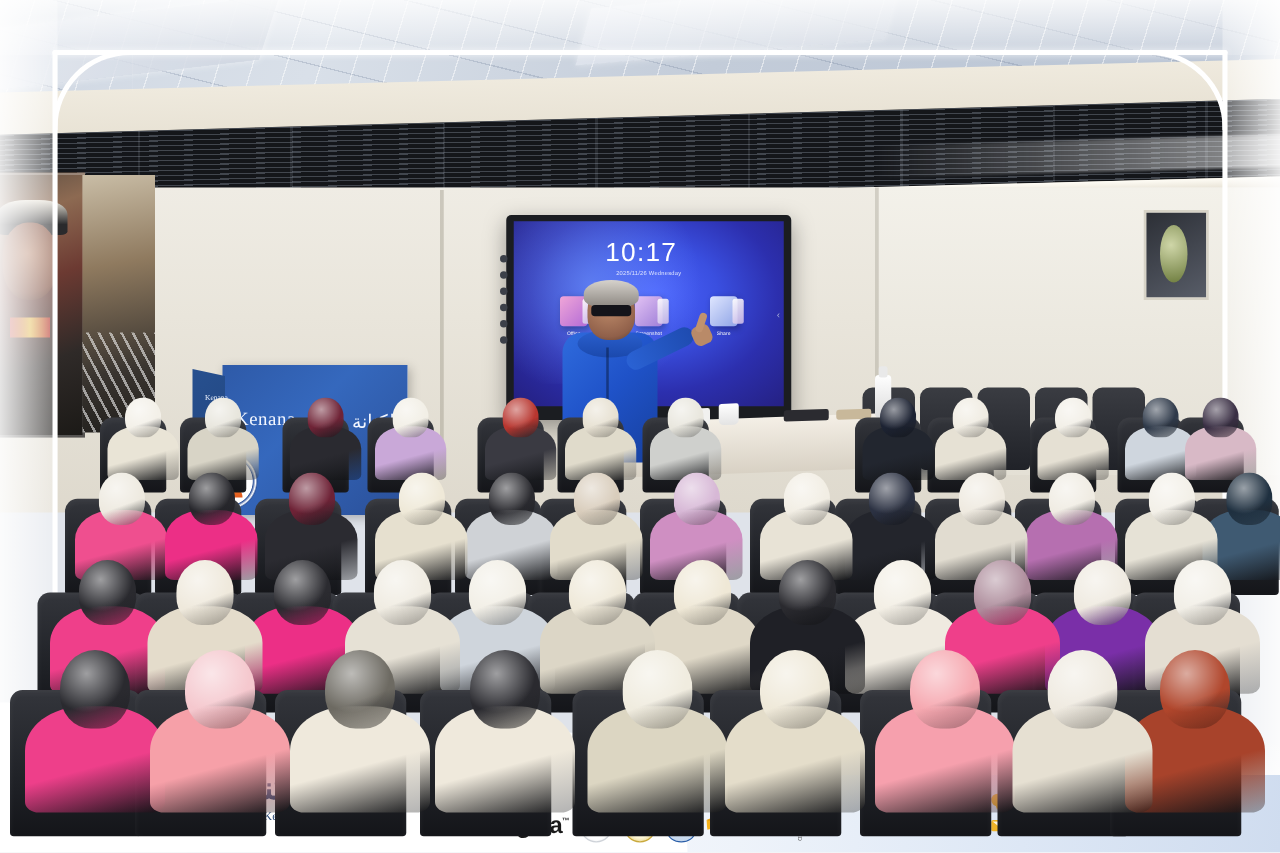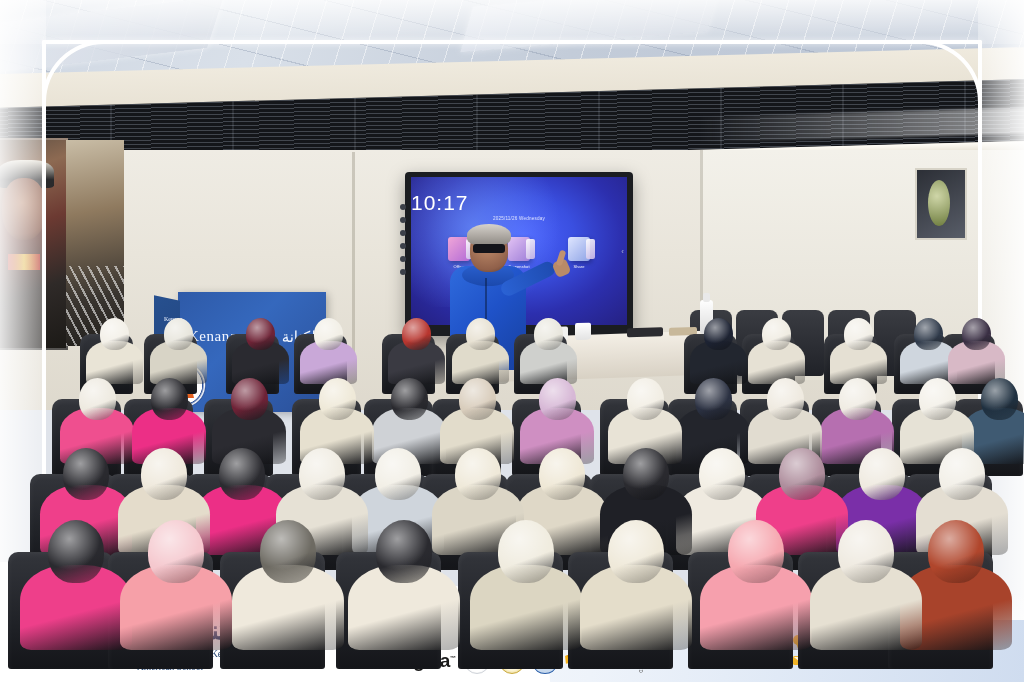--- a/index.html
+++ b/index.html
@@ -78,21 +78,21 @@
 
   
   .board-frame{ position:absolute; left:405px; top:172px; width:228px; height:164px;
     background:#1b1d21; border-radius:4px; box-shadow:0 6px 18px rgba(0,0,0,.35);}
   .board{ position:absolute; left:411px; top:177px; width:216px; height:148px;
     background:
       radial-gradient(ellipse at 52% 40%, #4b63ff 0%, #3a4fe0 32%, #2c2fae 62%, #241f7e 100%);
     overflow:hidden;}
   .board .glow{ position:absolute; left:-40px; top:-30px; width:200px; height:160px;
     background:radial-gradient(circle,rgba(120,160,255,.55),rgba(0,0,0,0) 70%);}
-  .board .clock{ position:absolute; left:0; right:12px; top:14px; 
+  .board .clock{ position:absolute; left:0; right:12px; top:14px; text-align:center;
     color:#fff; font-size:21px; letter-spacing:1px; font-family:"Liberation Sans",sans-serif;}
   .board .subdate{ position:absolute; left:0; right:0; top:39px; text-align:center;
     color:#dfe4ff; font-size:4.6px; letter-spacing:.2px;}
   .board .apps{ position:absolute; left:0; right:0; top:60px; display:flex;
     justify-content:center; gap:30px; }
   .app{ width:30px; text-align:center; }
   .app .ic{ width:22px; height:24px; margin:0 auto; border-radius:3px;
     background:linear-gradient(135deg,#f0a6d8,#b36bd6); position:relative;
     box-shadow:2px 2px 5px rgba(0,0,0,.3);}
   .app .ic::after{ content:""; position:absolute; right:-5px; top:2px; width:9px; height:20px;

